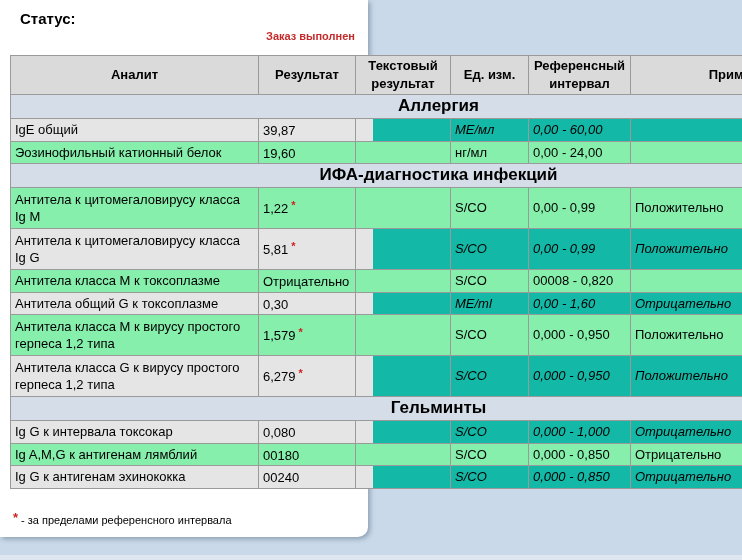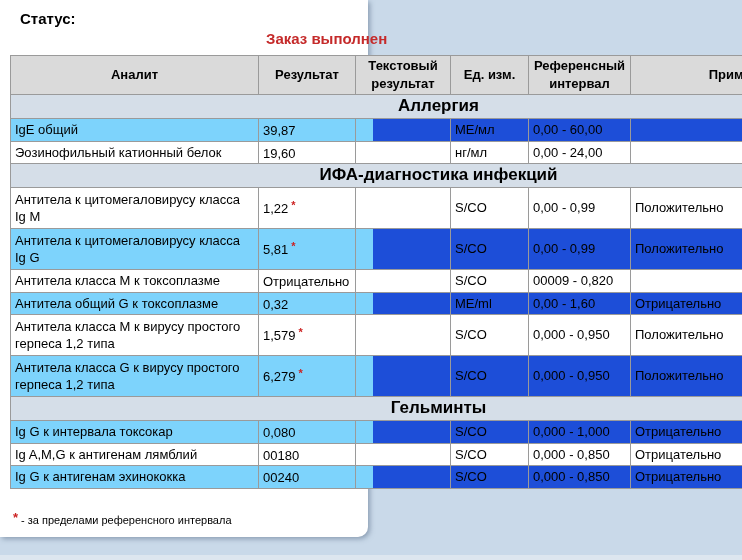--- a/index.html
+++ b/index.html
@@ -18,43 +18,43 @@
   .bottom-strip {
     position:absolute; left:0; bottom:0; width:742px; height:5px;
     background:#dde6ef;
   }
   .status {
     position:absolute; left:20px; top:10px;
     font-size:15px; font-weight:bold;
   }
   .order-status {
     position:absolute; left:266px; top:30px;
-    font-size:15px; font-weight:bold; color:#c52a2a;
+    font-size:11px; font-weight:bold; color:#c52a2a;
   }
   .table-wrap { position:absolute; left:10px; top:55px; }
   table { border-collapse:collapse; table-layout:fixed; width:856px; }
   th, td {
     border:1px solid #9a9a9a;
     font-size:13px; line-height:1.35;
     padding:1px 4px; vertical-align:middle;
     overflow:hidden; white-space:normal;
   }
   thead th {
     background:#dadada; font-weight:bold; text-align:center;
     height:36px; padding:1px 2px;
   }
   tr.section td {
     background:#d5dee8; font-weight:bold; font-size:17px;
     text-align:center; height:23px; padding:0;
   }
   tr.single { height:22px; }
   tr.double { height:41px; }
-  td.main-light { background:#7dd3fc; }
-  td.info-light { background:#1d4ed8; }
-  td.dark { background:#ffffff; }
+  td.main-light { background:#e5e5e5; }
+  td.info-light { background:#14b8a6;font-style:italic; }
+  td.dark { background:#86efac; }
   td.sub1 { border-right:none; padding:0; }
   td.sub2 { border-left:none; padding:0; }
   .flag {
     color:#cc2222; font-size:11px; font-weight:bold;
     vertical-align:4px; margin-left:3px;
   }
   .footnote {
     position:absolute; left:13px; top:510px; font-size:11px; color:#000;
   }
   .fmark {
@@ -134,26 +134,26 @@
           <td class="info-light">S/CO</td>
           <td class="info-light">0,00 - 0,99</td>
           <td class="info-light">Положительно</td>
         </tr>
         <tr class="single">
           <td class="dark">Антитела класса M к токсоплазме</td>
           <td class="dark"><span>Отрицательно</span><span class="flag"></span></td>
           <td class="dark sub1"></td>
           <td class="dark sub2"></td>
           <td class="dark">S/CO</td>
-          <td class="dark">00009 - 0,820</td>
+          <td class="dark">00008 - 0,820</td>
           <td class="dark"></td>
         </tr>
         <tr class="single">
           <td class="main-light">Антитела общий G к токсоплазме</td>
-          <td class="main-light"><span>0,32</span><span class="flag"></span></td>
+          <td class="main-light"><span>0,30</span><span class="flag"></span></td>
           <td class="main-light sub1"></td>
           <td class="info-light sub2"></td>
           <td class="info-light">ME/ml</td>
           <td class="info-light">0,00 - 1,60</td>
           <td class="info-light">Отрицательно</td>
         </tr>
         <tr class="double">
           <td class="dark">Антитела класса M к вирусу простого герпеса 1,2 типа</td>
           <td class="dark"><span>1,579</span><span class="flag">*</span></td>
           <td class="dark sub1"></td>

